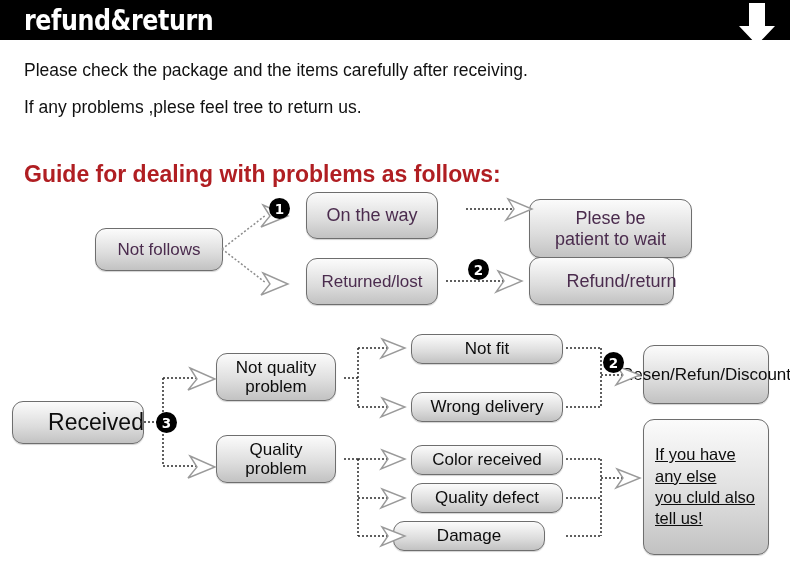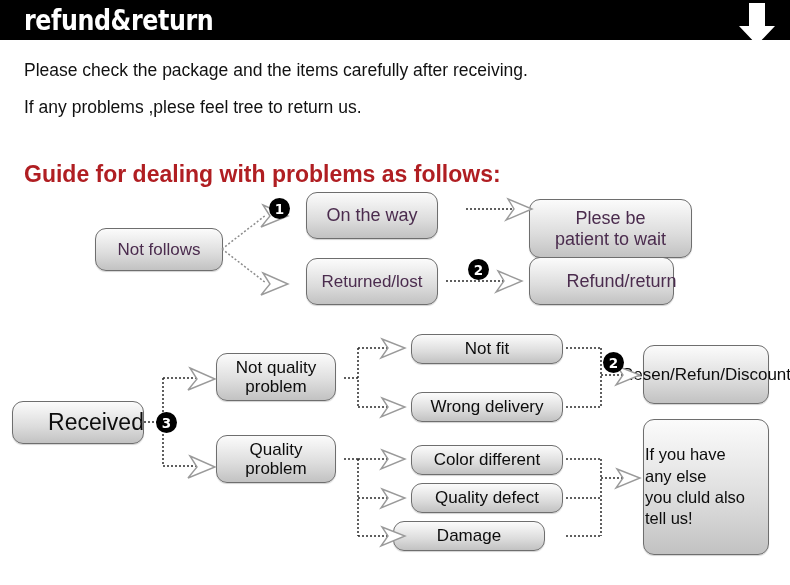--- a/index.html
+++ b/index.html
@@ -75,22 +75,23 @@
     justify-content: center;
     text-align: center;
     line-height: 1.12;
     box-shadow: 0 1px 1px rgba(0,0,0,0.18);
   }
   .flow-box.purple { color: #4b2c4e; }
   .flow-box.dark   { color: #0d0d0d; }
   .flow-box.left-align {
     justify-content: flex-start;
     text-align: center;
-    padding-left: 1px;
+    padding-left: 11px;
     line-height: 1.3;
+    text-decoration: underline;
   }
 
   
   .badge {
     position: absolute;
     width: 21px; height: 21px;
     border-radius: 50%;
     background: #000000;
     color: #ffffff;
     font-size: 13.5px;
@@ -218,21 +219,21 @@
 
 <div class="flow-box dark" style="left:216px; top:435px; width:120px; height:48px; font-size:17px; flex-direction:column;">
   <span>Quality</span>
   <span>problem</span>
 </div>
 
 <div class="flow-box dark" style="left:411px; top:334px; width:152px; height:30px; font-size:17px;">Not fit</div>
 
 <div class="flow-box dark" style="left:411px; top:392px; width:152px; height:30px; font-size:17px;">Wrong delivery</div>
 
-<div class="flow-box dark" style="left:411px; top:445px; width:152px; height:30px; font-size:17px;">Color different</div>
+<div class="flow-box dark" style="left:411px; top:445px; width:152px; height:30px; font-size:17px;">Color received</div>
 
 <div class="flow-box dark" style="left:411px; top:483px; width:152px; height:30px; font-size:17px;">Quality defect</div>
 
 <div class="flow-box dark" style="left:393px; top:521px; width:152px; height:30px; font-size:17px;">Damage</div>
 
 <div class="flow-box dark" style="left:643px; top:345px; width:126px; height:59px; font-size:17px; flex-direction:row;">
   <span>Resen/Refun</span>
   <span>/Discount</span>
 </div>
 

